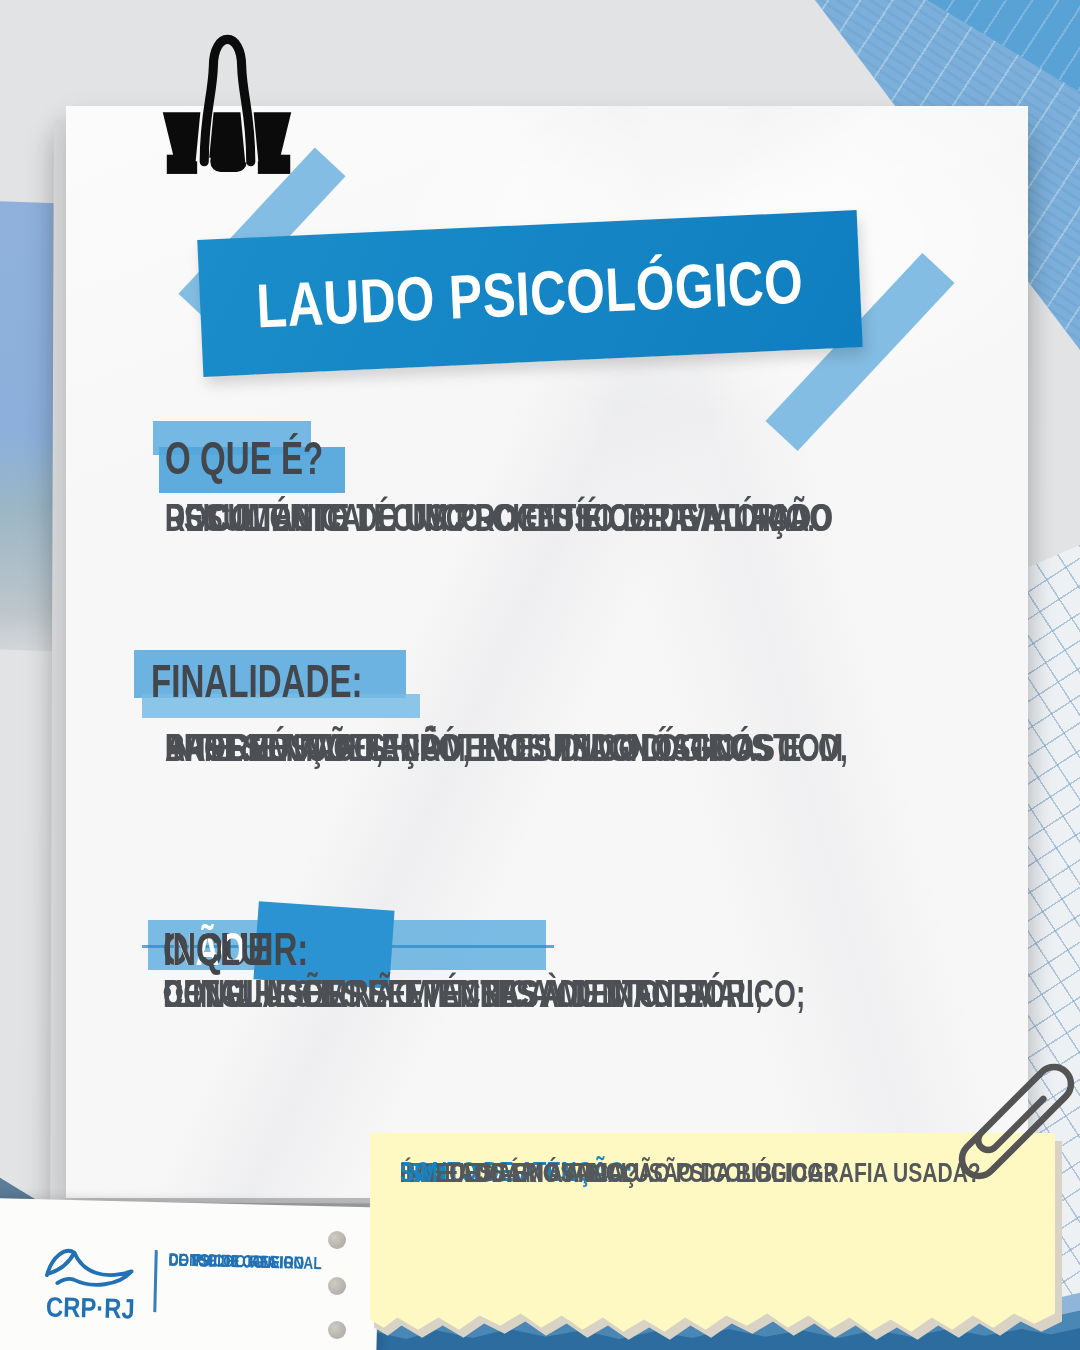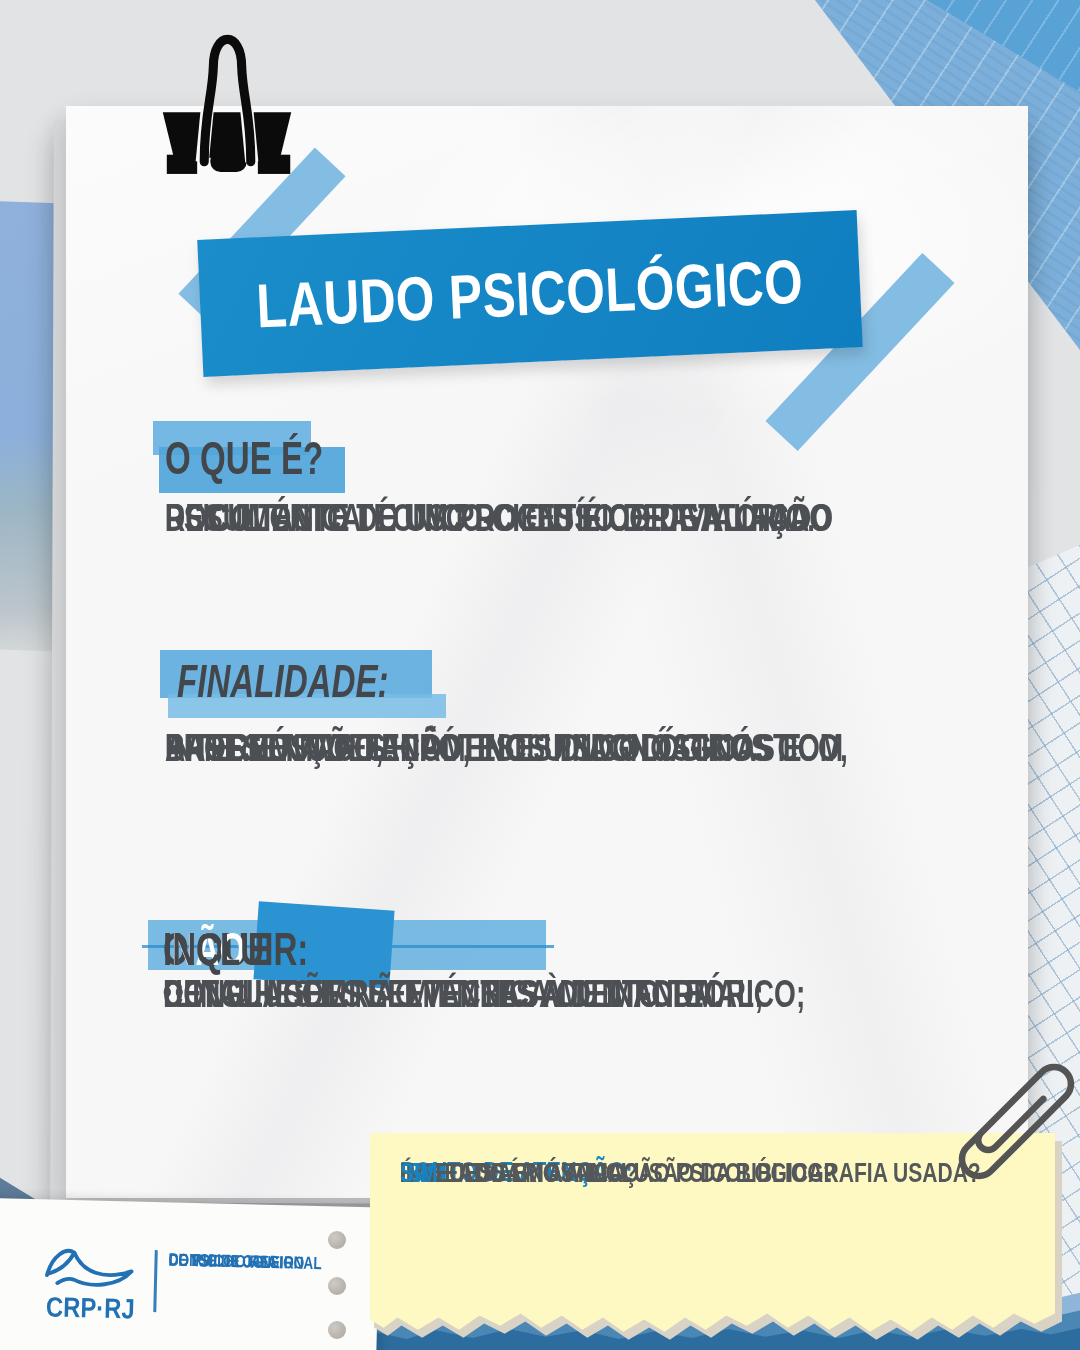--- a/index.html
+++ b/index.html
@@ -162,21 +162,21 @@
         <span class="condensed">DOCUMENTO TÉCNICO-CIENTÍFICO DETALHADO</span>
       </div>
     <div class="pline">
         <span class="condensed">RESULTANTE DE UM PROCESSO DE AVALIAÇÃO</span>
       </div>
     <div class="pline">
         <span class="condensed">PSICOLÓGICA. O USO DO CID É OBRIGATÓRIO.</span>
       </div>
   </div>
 
-  <div class="h-wrap h2" style="left:160px;top:646px;width:400px;height:80px;font-style:italic;">
+  <div class="h-wrap h2" style="left:134px;top:646px;width:400px;height:80px;">
     <div class="hl hl-a"></div>
     <div class="hl hl-b"></div>
     <div class="h-text">
         <span class="condensed">FINALIDADE:</span>
       </div>
   </div>
   <div class="para" style="left:165px;top:726px;">
     <div class="pline">
         <span class="condensed">APRESENTAR FENÔMENOS PSICOLÓGICOS COM</span>
       </div>

